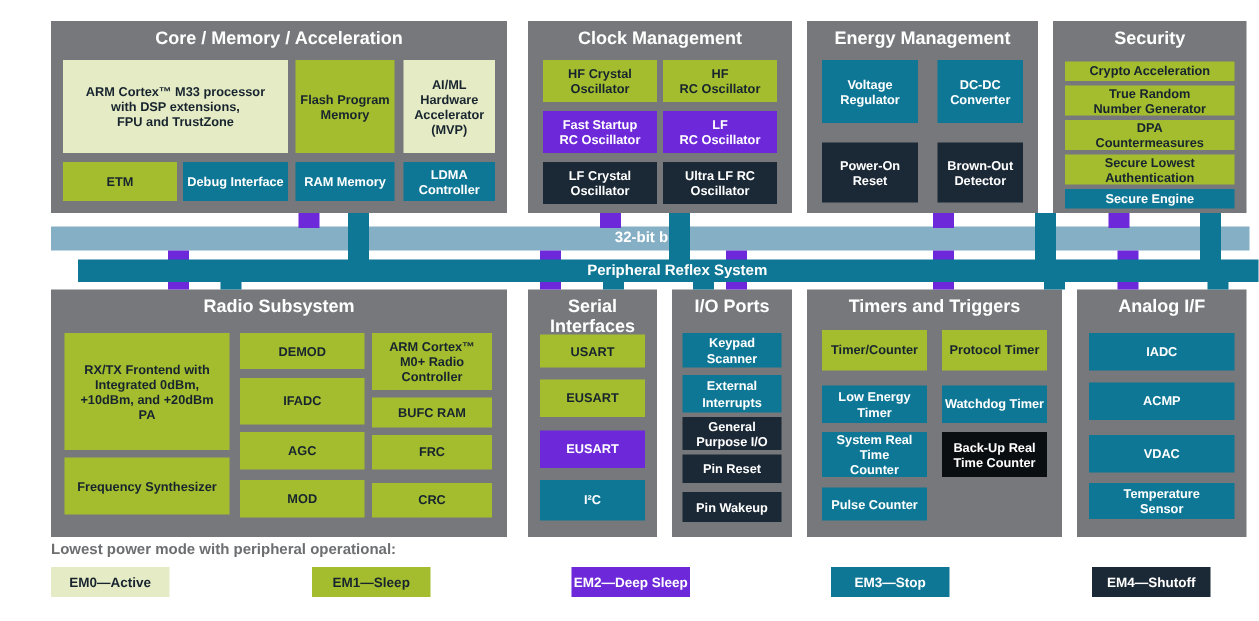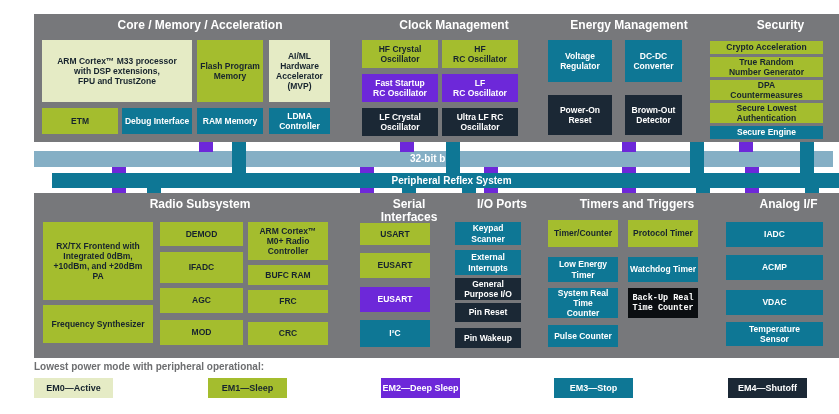--- a/index.html
+++ b/index.html
@@ -1,35 +1,35 @@
 <!DOCTYPE html>
 <html><head>
 <meta charset="utf-8">
 <style>
   html,body{margin:0;padding:0;}
   body{
     width:839px;height:414px;background:#ffffff;position:relative;overflow:hidden;
     font-family:"Liberation Sans",sans-serif;-webkit-font-smoothing:antialiased;
   }
-  .sec{position:absolute;background:#77787b;padding-left:28px;}
+  .sec{position:absolute;background:#77787b;}
   .sec-title{
     position:absolute;top:5px;left:0;right:0;text-align:center;color:#ffffff;
     font-weight:bold;font-size:12px;line-height:1.1;white-space:pre-line;
   }
   .blk{
     position:absolute;display:flex;align-items:center;justify-content:center;
     text-align:center;font-weight:bold;font-size:8.5px;line-height:1.18;
     white-space:pre-line;padding:1px;box-sizing:border-box;
   }
   .pale {background:#e5ebc5;color:#17242e;}
   .olive{background:#a4bd2e;color:#17242e;text-align:center;}
   .lblue{background:#6d28d9;color:#ffffff;}
   .teal {background:#0e7795;color:#ffffff;}
   .dark {background:#1b2835;color:#ffffff;}
-  .black{background:#0b0e11;color:#ffffff;font-family:Liberation Mono, monospace;}
+  .black{background:#0b0e11;color:#ffffff;}
   .bus{
     position:absolute;left:34px;width:799px;color:#ffffff;font-weight:bold;
     font-size:10px;text-align:center;
   }
   .bus-light{top:151px;height:16px;line-height:16px;background:#85afc5;z-index:2;}
   .bus-teal {top:173px;height:15px;line-height:15px;background:#0e7795;z-index:4;margin-left:18px;}
   .stub{position:absolute;width:14px;}
   .stub.lblue{z-index:3;}
   .stub.teal{z-index:5;}
   .legend-label{

